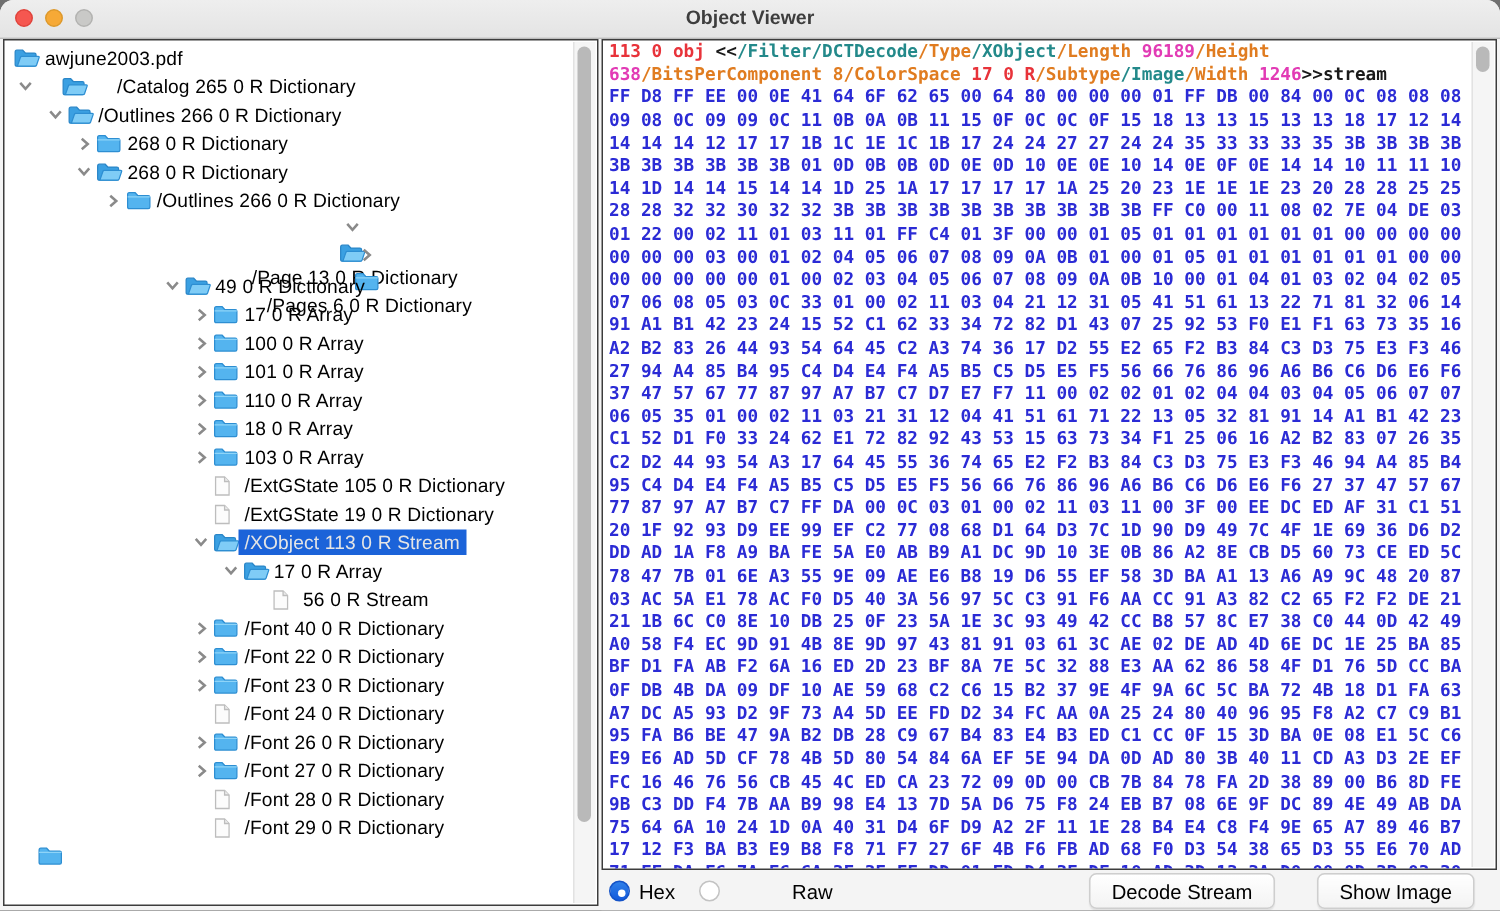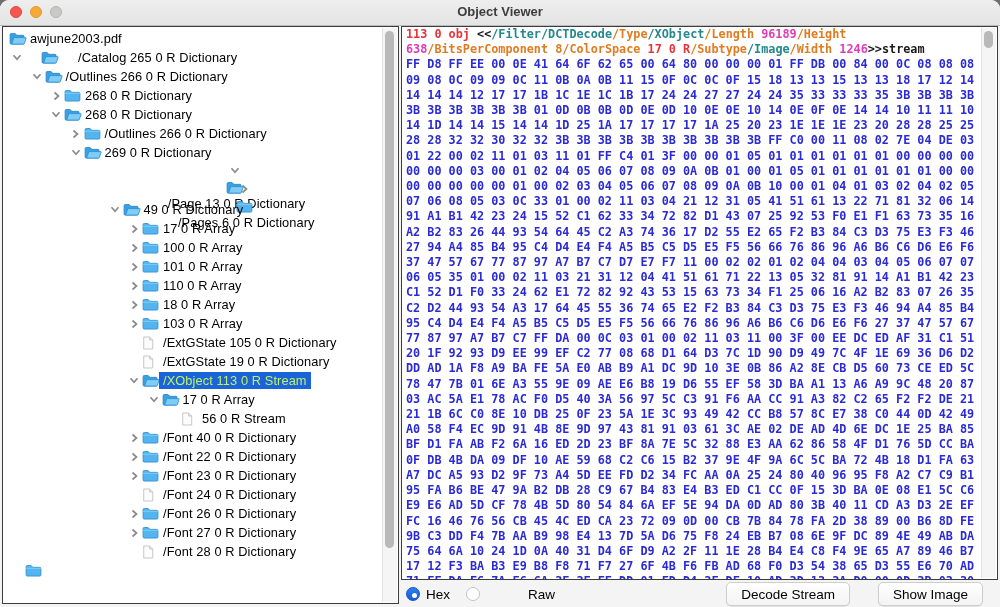--- a/index.html
+++ b/index.html
@@ -16,21 +16,21 @@
   .light.minimize{background:#f6a936;border:1px solid #dd992c;}
   .light.zoom{background:#c9c9c7;border:1px solid #b3b3b1;}
   
   .tree-pane{position:absolute;left:2px;top:26px;width:397px;height:578px;background:#fff;
              border:1px solid #3c3c3c;box-sizing:border-box;overflow:hidden;}
   .tree-rows{position:absolute;left:0;top:2px;right:15px;}
   .tree-row{height:19px;display:flex;align-items:center;white-space:nowrap;}
   .chev-slot{width:16px;height:19px;flex:0 0 16px;display:flex;align-items:center;justify-content:center;}
   .icon-slot{width:18px;height:19px;flex:0 0 18px;display:flex;align-items:center;}
   .tree-label{font-size:12.8px;color:#000;margin-left:3px;letter-spacing:.1px;}
-  .tree-row.selected .tree-label{background:#1b63d9;color:#bef264;padding:1px 4px;margin-left:-1px;}
+  .tree-row.selected .tree-label{background:#1b63d9;color:#e5e5e5;padding:1px 4px;margin-left:-1px;}
   
   .v-scroll{position:absolute;top:1px;bottom:1px;right:1px;width:14px;background:#f5f5f5;
             border-left:1px solid #e2e2e2;}
   .v-thumb{position:absolute;left:2px;width:9px;border-radius:5px;background:#b9b9b9;}
   
   .hex-pane{position:absolute;left:401px;top:26px;width:597px;height:554px;background:#fff;
             border:1px solid #3c3c3c;box-sizing:border-box;overflow:hidden;}
   .hex-content{position:absolute;left:4px;top:0px;right:0;
                font-family:"DejaVu Sans Mono",monospace;font-weight:bold;font-size:11.8px;
                line-height:15.2px;white-space:pre;}
@@ -139,34 +139,20 @@
             </svg>
           </span>
           <span class="icon-slot">
             <svg width="17" height="13" viewBox="0 0 18 14">
               <path d="M1 3 Q1 1.6 2.2 1.6 L6.4 1.6 L8.3 3.6 L15.8 3.6 Q17 3.6 17 4.8 L17 11.8 Q17 13 15.8 13 L2.2 13 Q1 13 1 11.8 Z" fill="#54b4ef" stroke="#2d8ed2" stroke-width="0.9"></path>
               <path d="M1 4.6 L17 4.6" stroke="#8ed4f8" stroke-width="0.9"></path>
             </svg>
           </span>
           <span class="tree-label">/Outlines 266 0 R Dictionary</span>
         </div>
-        <div class="tree-row" style="padding-left: 64.5px;">
-          <span class="chev-slot">
-            <svg width="10" height="9" viewBox="0 0 10 9">
-              <path d="M1.5 2.2 L5 6.2 L8.5 2.2" fill="none" stroke="#8a8a8a" stroke-width="1.7"></path>
-            </svg>
-          </span>
-          <span class="icon-slot">
-            <svg width="18" height="13" viewBox="0 0 19 14">
-              <path d="M1 3 Q1 1.6 2.2 1.6 L6.4 1.6 L8.3 3.6 L14.8 3.6 Q16 3.6 16 4.8 L16 11.8 Q16 13 14.8 13 L2.2 13 Q1 13 1 11.8 Z" fill="#3ba0e2" stroke="#2a86c8" stroke-width="0.9"></path>
-              <path d="M2.6 13 L4.8 6.6 Q5 6 5.7 6 L17.5 6 Q18.5 6 18.2 6.9 L16.4 12.2 Q16.1 13 15.3 13 Z" fill="#7fccf6" stroke="#2d8ed2" stroke-width="0.9"></path>
-            </svg>
-          </span>
-          <span class="tree-label">269 0 R Dictionary</span>
-        </div>
         <div class="tree-row" style="padding-left: 84px; flex-direction: column;">
           <span class="chev-slot">
             <svg width="10" height="9" viewBox="0 0 10 9">
               <path d="M1.5 2.2 L5 6.2 L8.5 2.2" fill="none" stroke="#8a8a8a" stroke-width="1.7"></path>
             </svg>
           </span>
           <span class="icon-slot">
             <svg width="18" height="13" viewBox="0 0 19 14">
               <path d="M1 3 Q1 1.6 2.2 1.6 L6.4 1.6 L8.3 3.6 L14.8 3.6 Q16 3.6 16 4.8 L16 11.8 Q16 13 14.8 13 L2.2 13 Q1 13 1 11.8 Z" fill="#3ba0e2" stroke="#2a86c8" stroke-width="0.9"></path>
               <path d="M2.6 13 L4.8 6.6 Q5 6 5.7 6 L17.5 6 Q18.5 6 18.2 6.9 L16.4 12.2 Q16.1 13 15.3 13 Z" fill="#7fccf6" stroke="#2d8ed2" stroke-width="0.9"></path>
@@ -426,20 +412,30 @@
         </div>
         <div class="tree-row" style="padding-left: 123px;">
           <span class="chev-slot"></span>
           <span class="icon-slot">
             <svg width="12" height="14" viewBox="0 0 14 16">
               <path d="M2 1 L9 1 L12.5 4.5 L12.5 15 L2 15 Z" fill="#fcfcfc" stroke="#bdbdbd" stroke-width="1"></path>
               <path d="M9 1 L9 4.5 L12.5 4.5" fill="#ececec" stroke="#bdbdbd" stroke-width="1"></path>
             </svg>
           </span>
           <span class="tree-label">/Font 28 0 R Dictionary</span>
+        </div>
+        <div class="tree-row" style="padding-left: 123px;">
+          <span class="chev-slot"></span>
+          <span class="icon-slot">
+            <svg width="12" height="14" viewBox="0 0 14 16">
+              <path d="M2 1 L9 1 L12.5 4.5 L12.5 15 L2 15 Z" fill="#fcfcfc" stroke="#bdbdbd" stroke-width="1"></path>
+              <path d="M9 1 L9 4.5 L12.5 4.5" fill="#ececec" stroke="#bdbdbd" stroke-width="1"></path>
+            </svg>
+          </span>
+          <span class="tree-label">/Font 29 0 R Dictionary</span>
         </div>
         <div class="tree-row" style="padding-left: 6px;">
           <span class="chev-slot"></span>
           <span class="icon-slot">
             <svg width="17" height="13" viewBox="0 0 18 14">
               <path d="M1 3 Q1 1.6 2.2 1.6 L6.4 1.6 L8.3 3.6 L15.8 3.6 Q17 3.6 17 4.8 L17 11.8 Q17 13 15.8 13 L2.2 13 Q1 13 1 11.8 Z" fill="#54b4ef" stroke="#2d8ed2" stroke-width="0.9"></path>
               <path d="M1 4.6 L17 4.6" stroke="#8ed4f8" stroke-width="0.9"></path>
             </svg>
           </span>
           <span class="tree-label"></span>

